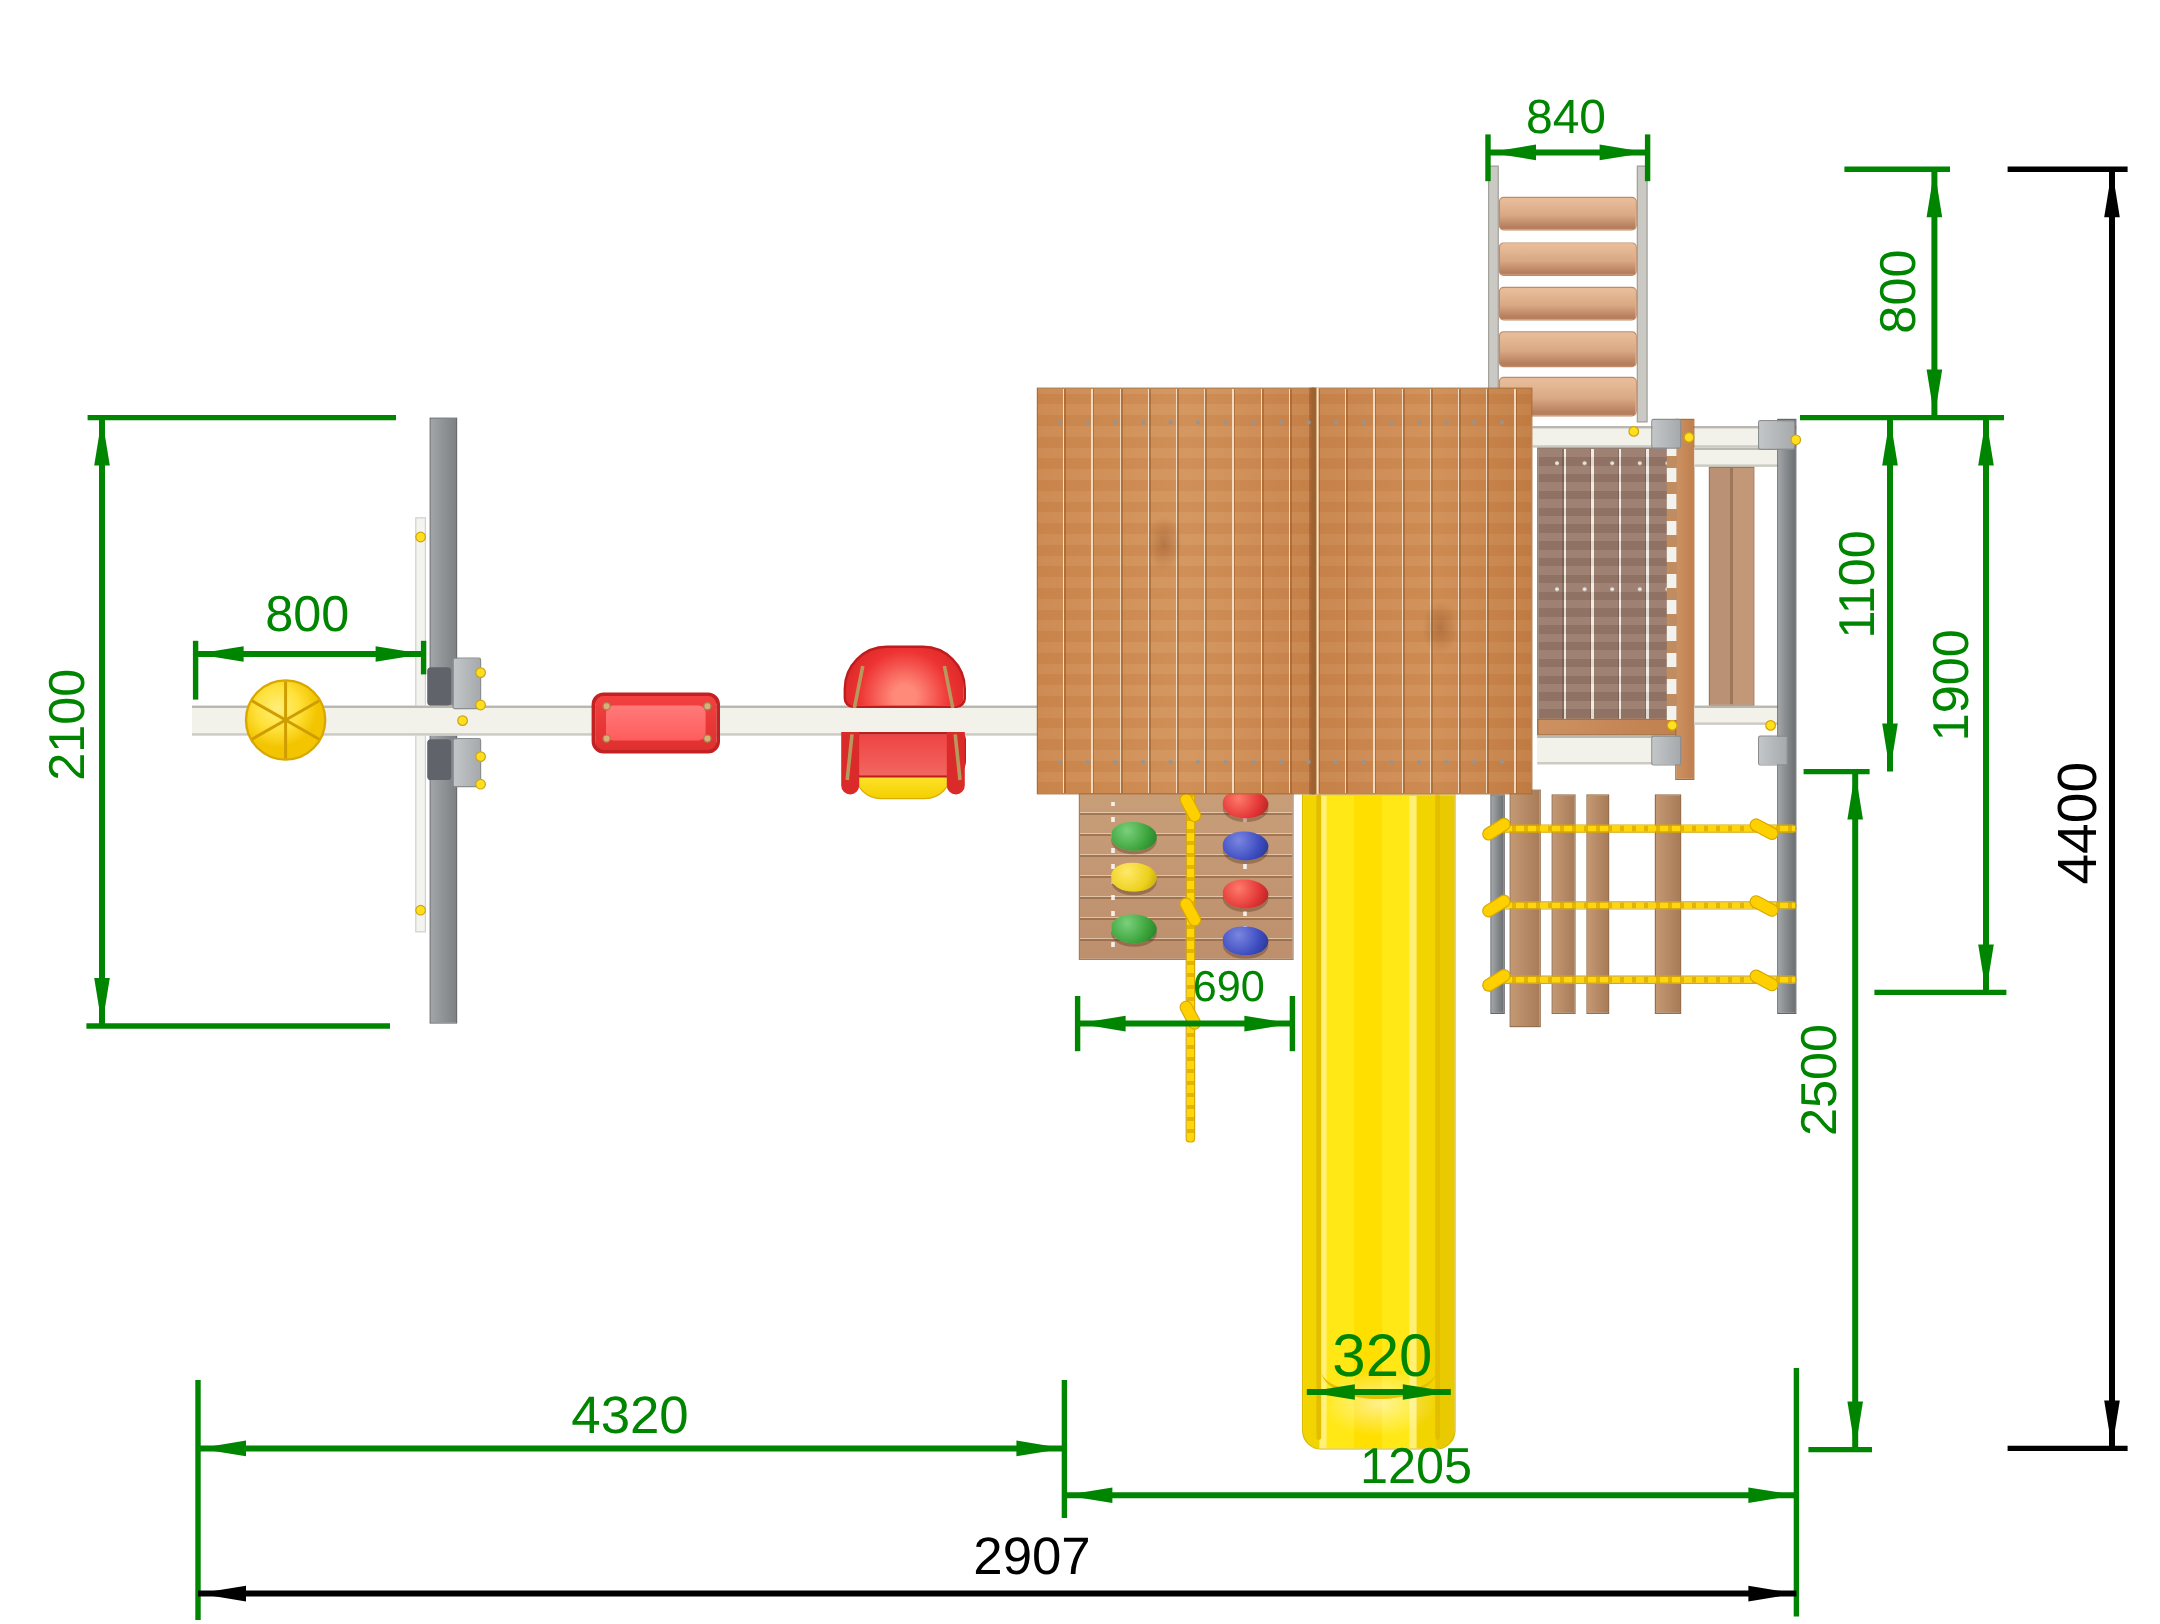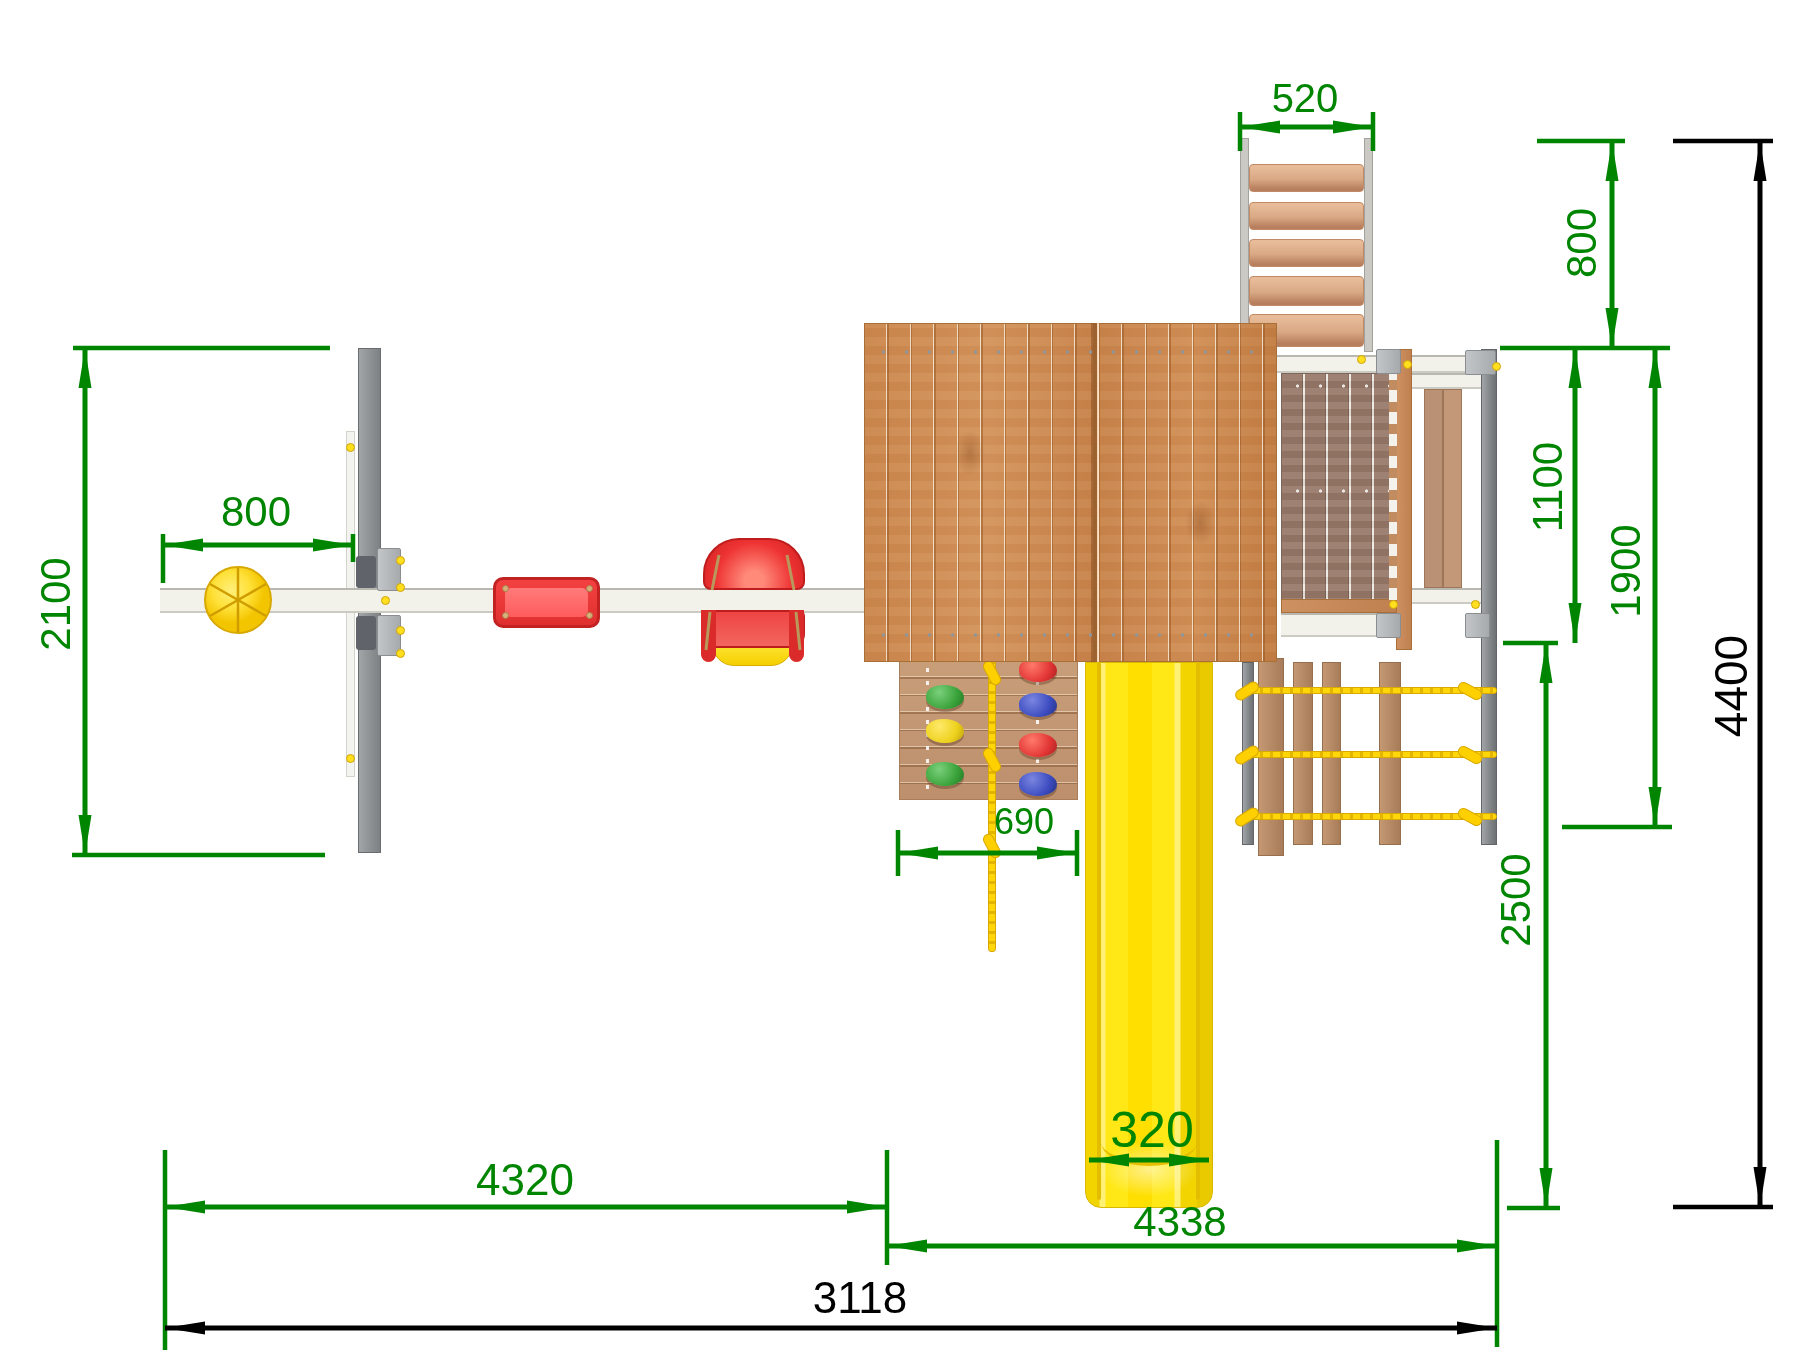--- a/index.html
+++ b/index.html
@@ -289,27 +289,27 @@
     <g stroke="#000000" stroke-width="4.5" fill="none">
 
       <line x1="1673" y1="141" x2="1773" y2="141"></line>
       <line x1="1673" y1="1207" x2="1773" y2="1207"></line>
       <line x1="1760" y1="141" x2="1760" y2="1207" stroke-width="5" marker-start="url(#mb)" marker-end="url(#mb)"></line>
 
       <line x1="165" y1="1328" x2="1497" y2="1328" stroke-width="5" marker-start="url(#mb)" marker-end="url(#mb)"></line>
     </g>
   </svg>
 
-  <div class="dim" style="left:1305px;top:98px;font-size:40px">520</div>
+  <div class="dim" style="left:1305px;top:98px;font-size:40px">840</div>
   <div class="dim rot" style="left:1582px;top:243px;font-size:42px">800</div>
   <div class="dim rot" style="left:1548px;top:487px;font-size:42px">1100</div>
   <div class="dim rot" style="left:1626px;top:571px;font-size:42px">1900</div>
   <div class="dim rot blk" style="left:1731px;top:686px;font-size:46px">4400</div>
   <div class="dim rot" style="left:1516px;top:900px;font-size:42px">2500</div>
   <div class="dim rot" style="left:56px;top:604px;font-size:42px">2100</div>
   <div class="dim" style="left:256px;top:512px;font-size:42px">800</div>
   <div class="dim" style="left:1024px;top:822px;font-size:36px">690</div>
   <div class="dim" style="left:1152px;top:1130px;font-size:50px">320</div>
   <div class="dim" style="left:525px;top:1180px;font-size:44px">4320</div>
-  <div class="dim" style="left:1180px;top:1222px;font-size:42px">4338</div>
-  <div class="dim blk" style="left:860px;top:1298px;font-size:44px">3118</div>
+  <div class="dim" style="left:1180px;top:1222px;font-size:42px">1205</div>
+  <div class="dim blk" style="left:860px;top:1298px;font-size:44px">2907</div>
 
 </div>
 
 </body></html>

